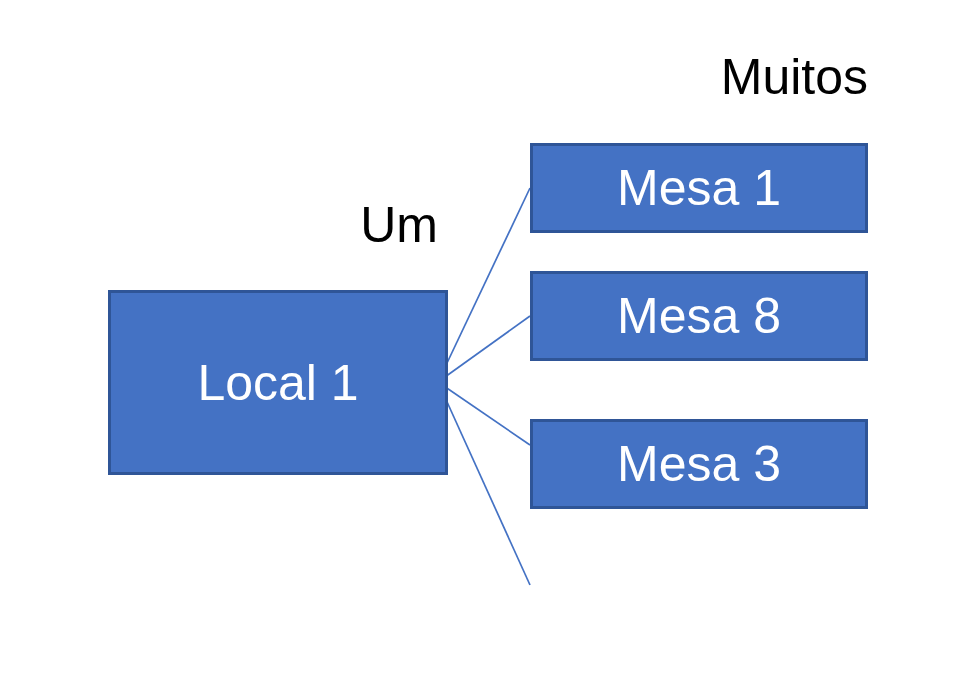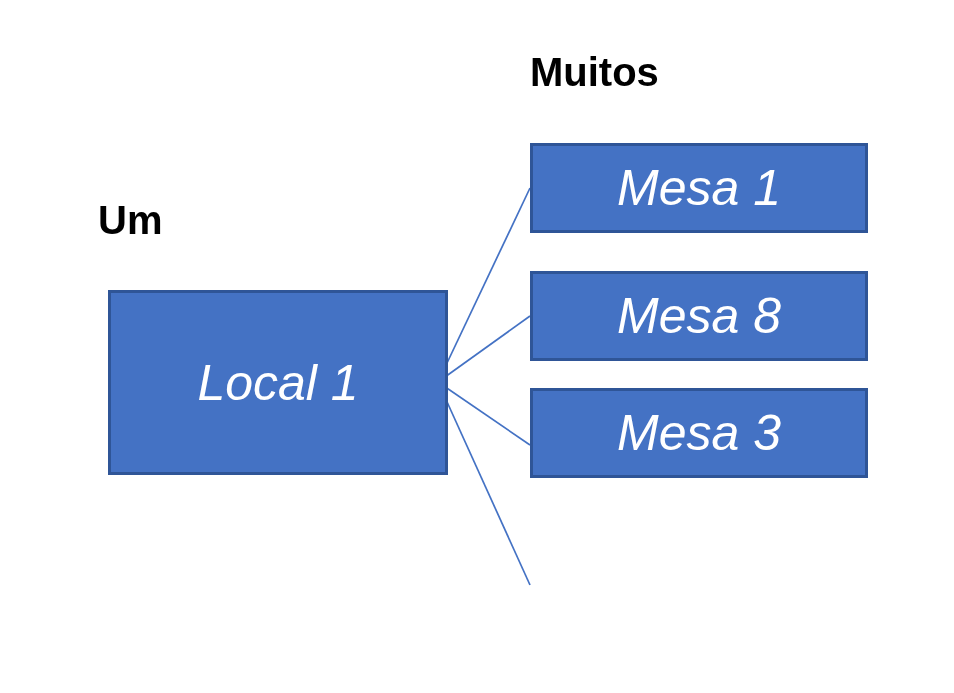--- a/index.html
+++ b/index.html
@@ -17,26 +17,25 @@
   }
   .canvas {
     position: relative;
     width: 954px;
     height: 693px;
     background: #ffffff;
     overflow: hidden;
   }
   .side-label {
     position: absolute;
-    text-align: left;
-    font-size: 40px;
+    text-align: right;
+    font-size: 50px;
     color: var(--label-text);
     line-height: 1;
     white-space: nowrap;
-    font-weight: bold;
   }
   .label-um {
     left: 98px;
     top: 200px;
     width: 340px;
   }
   .label-muitos {
     left: 530px;
     top: 52px;
     width: 338px;
@@ -46,37 +45,36 @@
     background: var(--node-fill);
     border: 3px solid var(--node-border);
     box-sizing: border-box;
     display: flex;
     align-items: center;
     justify-content: center;
     color: var(--node-text);
     font-size: 50px;
     line-height: 1;
     padding-top: 0;
-    font-style: italic;
   }
   .node-local {
     left: 98px;
     top: 290px;
     width: 340px;
     height: 185px;
     margin-left: 10px;
   }
   .node-mesa {
     left: 530px;
     width: 338px;
     height: 90px;
   }
   .node-mesa-1 { top: 143px; }
   .node-mesa-2 { top: 271px; }
-  .node-mesa-3 { top: 388px; }
+  .node-mesa-3 { top: 419px; }
   .node-mesa-4 { top: 540px; }
   svg.connectors {
     position: absolute;
     left: 0;
     top: 0;
     width: 954px;
     height: 693px;
     pointer-events: none;
   }
   svg.connectors line {

